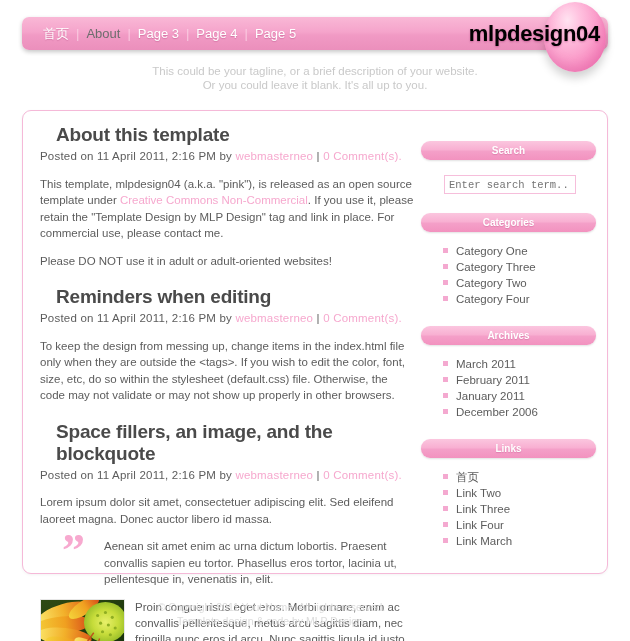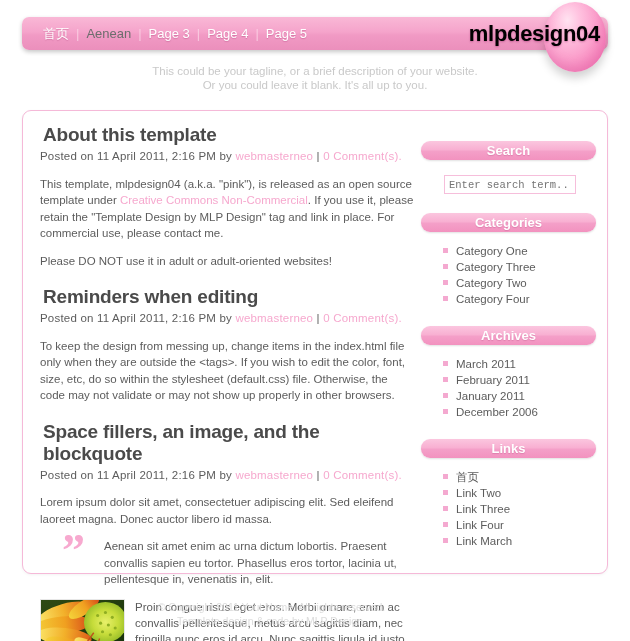--- a/index.html
+++ b/index.html
@@ -99,21 +99,21 @@
   }
 
   
   .main-col {
     position: absolute;
     left: 17px; top: 13px;
     width: 375px;
   }
   .post { margin-bottom: 17px; }
   .post h2 {
-    margin: 0 0 2px 3px;
+    margin: 0 0 2px 16px;
     font-size: 19px;
     font-weight: bold;
     color: #4a4a4a;
     letter-spacing: -0.2px;
   }
   .post-meta {
     margin: 0 0 11px 0;
     font-size: 10.5px;
     color: #b3b3b3;
     letter-spacing: .2px;
@@ -175,21 +175,21 @@
   .sidebar {
     position: absolute;
     right: 8px; top: 30px;
     width: 178px;
   }
   .side-head {
     width: 175px; height: 19px;
     border-radius: 9px;
     background: linear-gradient(to bottom, #fbc6df 0%, #f8b0d2 45%, #f49fc8 55%, #f292bf 100%);
     color: #ffffff;
-    font-size: 13px;
+    font-size: 10px;
     font-weight: bold;
     text-align: center;
     line-height: 19px;
     text-shadow: 0 1px 1px rgba(190,90,140,0.4);
     box-shadow: 0 1px 2px rgba(0,0,0,0.12);
   }
   .side-block { margin-bottom: 19px; }
   .search-input {
     display: block;
     margin: 15px auto 0 auto;
@@ -237,21 +237,21 @@
 <body>
 
 <div id="page">
 
   <div class="header-wrap">
 
     <div class="navbar">
       <div class="navbar-inner">
         <a class="nav-link" href="#">首页</a>
         <span class="nav-sep">|</span>
-        <a class="nav-link active" href="#">Aenean</a>
+        <a class="nav-link active" href="#">About</a>
         <span class="nav-sep">|</span>
         <a class="nav-link" href="#">Page 3</a>
         <span class="nav-sep">|</span>
         <a class="nav-link" href="#">Page 4</a>
         <span class="nav-sep">|</span>
         <a class="nav-link" href="#">Page 5</a>
       </div>
     </div>
 
     <div class="logo-ball"></div>

